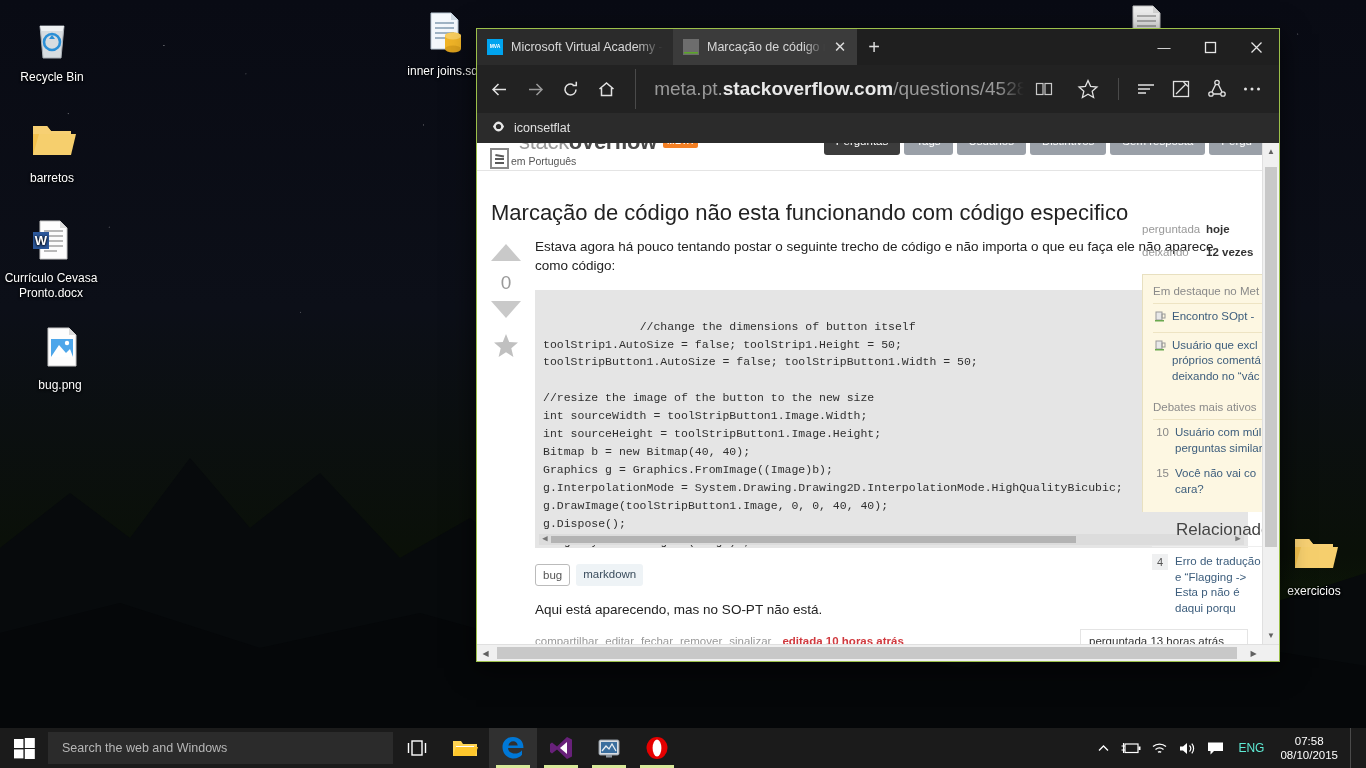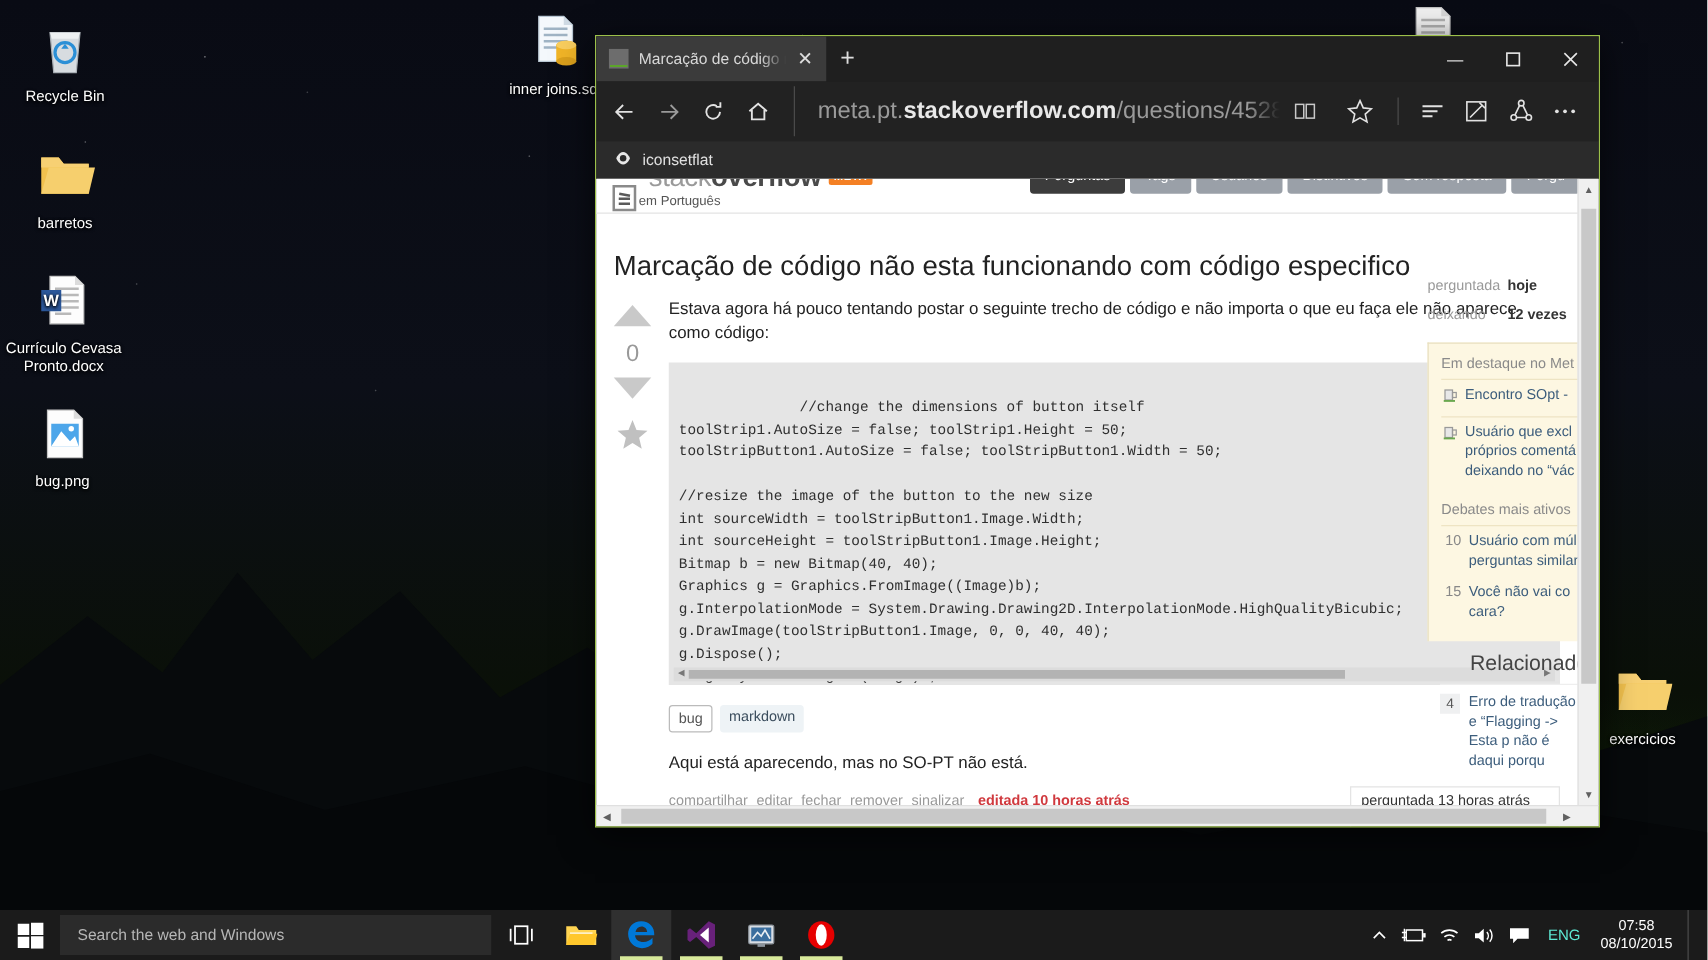--- a/index.html
+++ b/index.html
@@ -361,21 +361,21 @@
             <rect x="17" y="30" width="19" height="2"></rect>
           <rect x="17" y="35" width="13" height="2"></rect>
         </g>
         <rect x="6" y="17" width="16" height="17" fill="#2b579a"></rect>
         <text x="14" y="30" font-size="13" font-family="Liberation Sans, sans-serif" font-weight="700" fill="#fff" text-anchor="middle">W</text>
       </svg>
     </span>
     <span class="lbl">Currículo Cevasa Pronto.docx</span>
   </div>
 
-  <div class="dicon" style="left:4px; top:322px;">
+  <div class="dicon" style="left:14px; top:322px;">
     <span class="glyph">
       <svg width="48" height="48" viewBox="0 0 48 48">
         <path d="M12 6 L33 6 L40 13 L40 44 L12 44 Z" fill="#fdfdfd" stroke="#c6c6c6"></path>
         <path d="M33 6 L40 13 L33 13 Z" fill="#dcdcdc"></path>
         <rect x="15" y="17" width="22" height="18" fill="#4da6ea"></rect>
         <path d="M15 35 L23 23 L30 31 L34 27 L37 35 Z" fill="#ffffff"></path>
         <circle cx="31" cy="21" r="2.2" fill="#ffffff"></circle>
       </svg>
     </span>
     <span class="lbl">bug.png</span>
@@ -423,20 +423,29 @@
           <rect x="17" y="21" width="19" height="2"></rect>
             <rect x="17" y="26" width="14" height="2"></rect>
         </g>
       </svg>
     </span>
   </div>
 
   <div id="edge">
 
     <div id="tabstrip">
+      <div class="tab inactive">
+        <span class="fav">
+          <svg width="16" height="16" viewBox="0 0 16 16">
+              <rect width="16" height="16" fill="#00a4ef"></rect>
+              <text x="8" y="8.5" font-size="5" font-family="Liberation Sans, sans-serif" font-weight="700" fill="#fff" text-anchor="middle">MVA</text>
+            </svg>
+        </span>
+        <span class="ttl">Microsoft Virtual Academy -</span>
+      </div>
       <div class="tab active">
         <span class="fav">
           <svg width="16" height="16" viewBox="0 0 16 16">
               <rect width="16" height="16" fill="#6d6d6d"></rect>
               <rect x="1" y="13" width="14" height="1.6" fill="#5ca52a"></rect>
             </svg>
         </span>
         <span class="ttl">Marcação de código nã</span>
         <span class="tclose">✕</span>
       </div>

